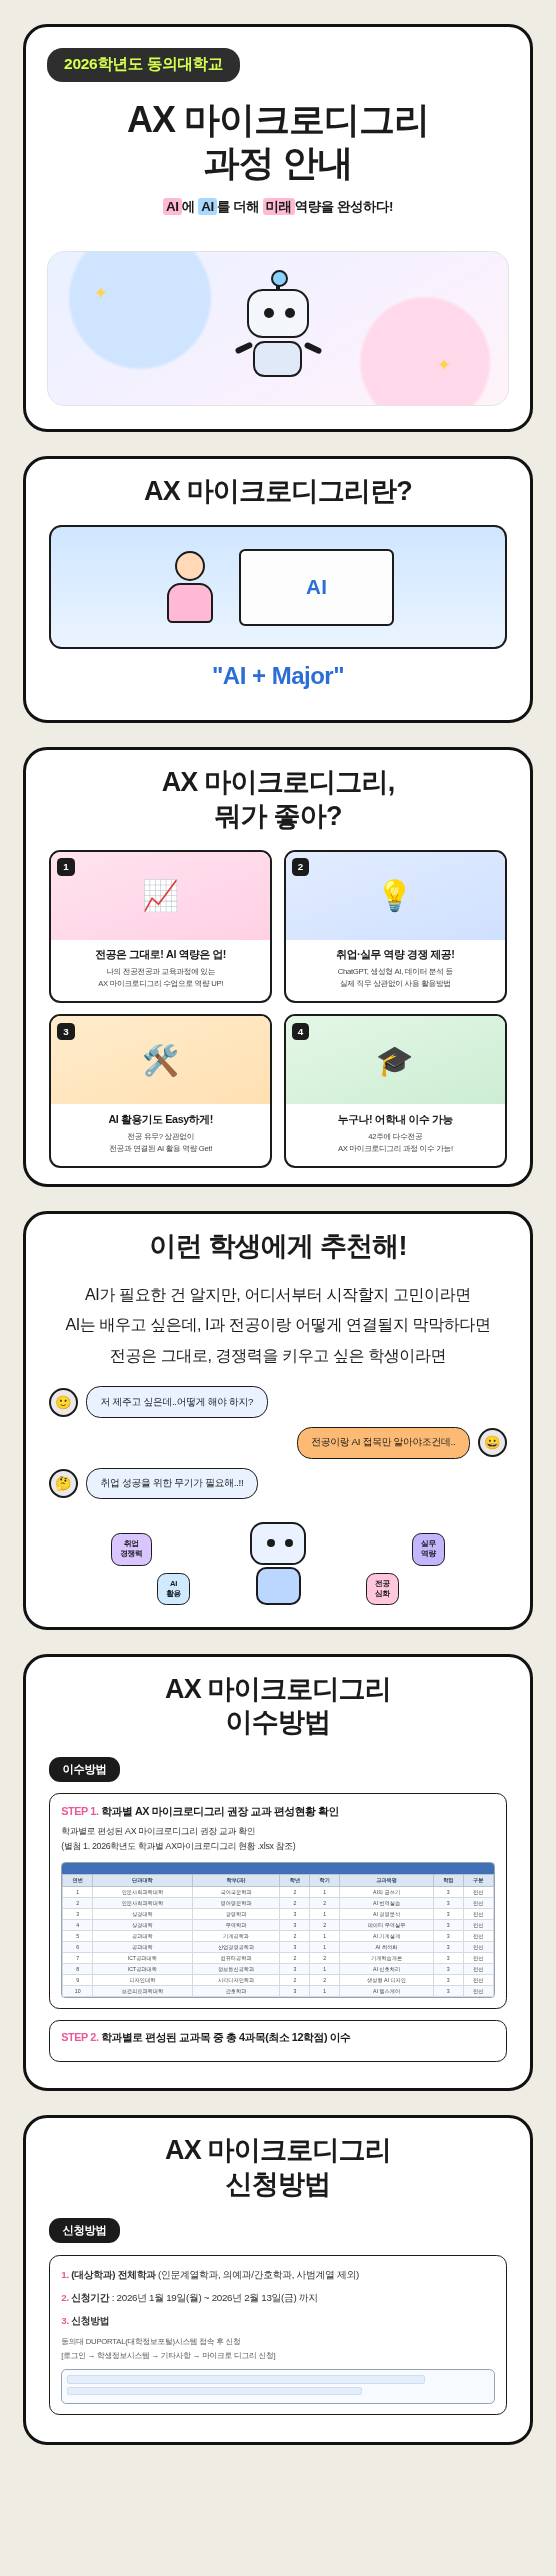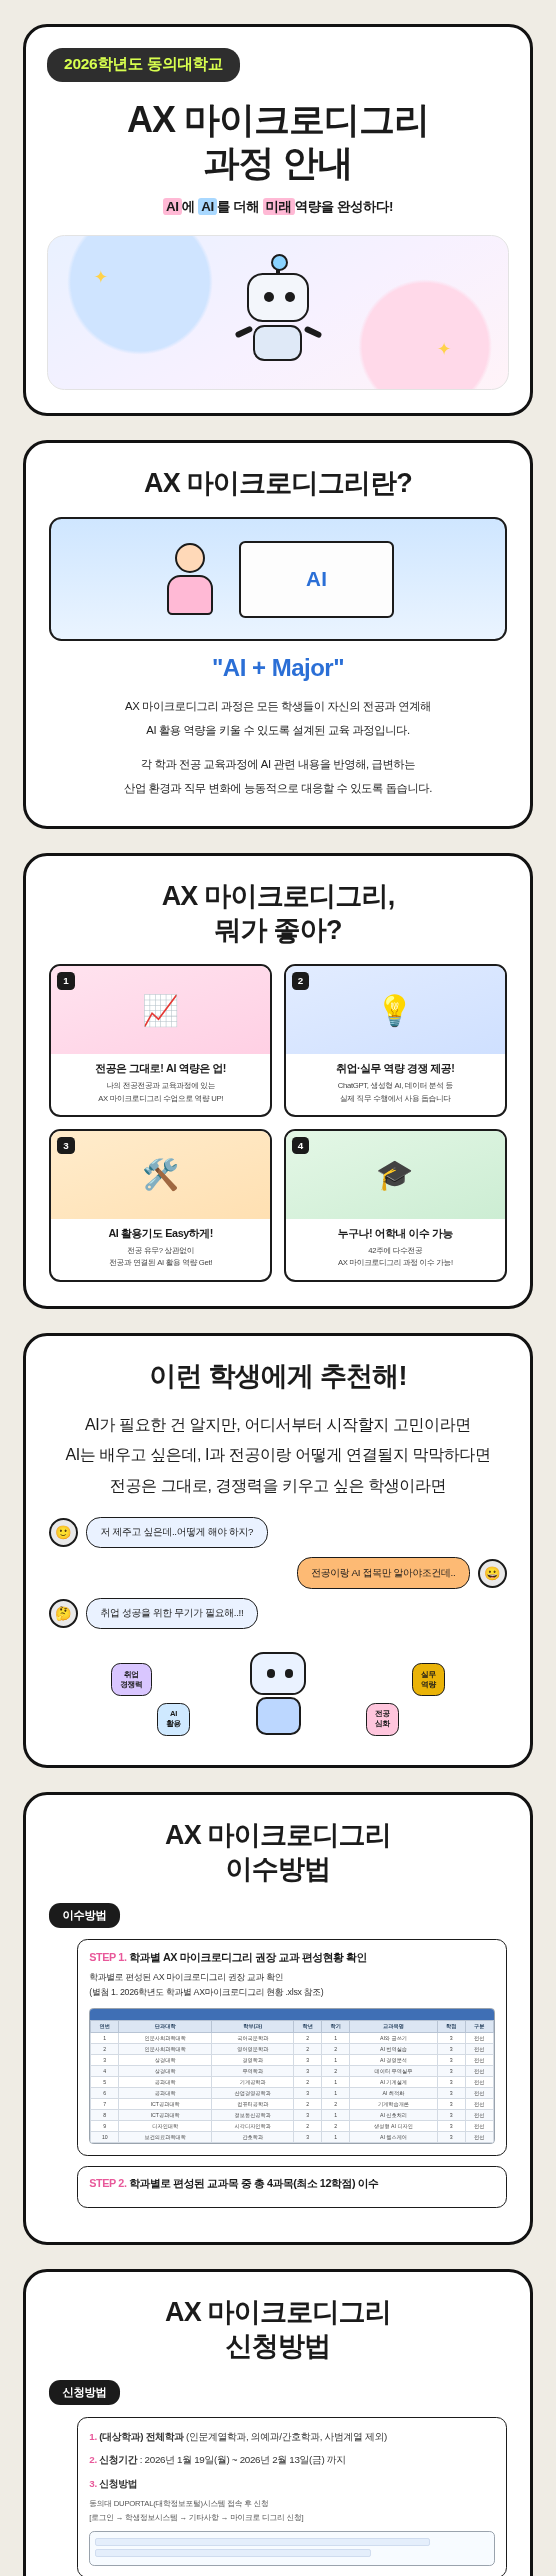--- a/index.html
+++ b/index.html
@@ -16,21 +16,21 @@
     background: #efece4;
     padding: 24px 23px 0 23px;
     display: flex;
     flex-direction: column;
     gap: 24px;
   }
   .card {
     background: #ffffff;
     border: 3.1px solid #121212;
     border-radius: 24px;
-    padding: 24px 23px;
+    padding: 16px 23px;
     position: relative;
     overflow: hidden;
   }
 
   
   .hero { padding: 20.6px 20.6px 23px; }
   .hero-badge {
     display: inline-block;
     background: #2e2e2e;
     color: #d8ff4f;
@@ -47,21 +47,21 @@
     line-height: 1.18;
     letter-spacing: -1px;
     text-align: center;
     margin-bottom: 13.4px;
   }
   .hero-sub {
     text-align: center;
     font-size: 13.4px;
     font-weight: bold;
     letter-spacing: -0.4px;
-    margin-bottom: 19px;
+    margin-bottom: 35px;
   }
   .hl-pink { background: #ffb9d5; padding: 1px 3.1px; border-radius: 3.1px; }
   .hl-blue { background: #a9d8ff; padding: 1px 3.1px; border-radius: 3.1px; }
   .hero-art {
     height: 155px;
     border-radius: 17.5px;
     background:
       radial-gradient(circle at 20% 30%, #cfe4ff 0 18%, transparent 19%),
       radial-gradient(circle at 82% 72%, #ffd9e9 0 16%, transparent 17%),
       linear-gradient(150deg, #e9f1ff 0%, #f7f1ff 55%, #fff3f8 100%);
@@ -190,21 +190,21 @@
   .bubble.blue { background: #eaf2ff; }
   .bubble.pink { background: #fdba74; }
   .mascot-wrap {
     margin-top: 13.4px; height: 98px; position: relative; display: flex; align-items: flex-end; justify-content: center;
   }
   .tag {
     position: absolute; border: 1.5px solid #1b1b1b; border-radius: 9.3px; padding: 5.2px 8.2px;
     font-size: 7.7px; font-weight: bold; text-align: center; line-height: 1.3; letter-spacing: -0.3px;
   }
   .tag.t1 { left: 62px; top: 20.6px; background: #d9c6ff; }
-  .tag.t2 { right: 62px; top: 20.6px; background: #eab308; }
+  .tag.t2 { right: 62px; top: 20.6px; background: #c4b5fd; }
   .tag.t3 { left: 108px; bottom: 5.2px; background: #cfe9ff; }
   .tag.t4 { right: 108px; bottom: 5.2px; background: #ffc6dd; }
   .mascot {
     width: 82px; height: 93px; position: relative;
   }
   .mascot .mh {
     position: absolute; left: 13.4px; top: 4.1px; width: 56px; height: 43px;
     background: #eaf2ff; border: 2.6px solid #1b1b1b; border-radius: 13.4px;
   }
   .mascot .me { position: absolute; top: 21.6px; width: 8.2px; height: 8.2px; background: #1b1b1b; border-radius: 50%; }
@@ -213,21 +213,21 @@
     position: absolute; left: 18.5px; top: 49px; width: 45px; height: 38px;
     background: #bcd7ff; border: 2.6px solid #1b1b1b; border-radius: 10.3px;
   }
 
   
   .pill-label {
     display: inline-block; background: #1b1b1b; color: #fff; font-size: 11.3px; font-weight: bold;
     padding: 5.2px 13.4px; border-radius: 11.3px; letter-spacing: -0.3px; margin-bottom: 11.3px;
   }
   .step {
-    border: 1.5px solid #1b1b1b; border-radius: 10.3px; padding: 10.3px 11.3px; margin-bottom: 10.3px; background: #fff; margin-left: 28px;
+    border: 1.5px solid #1b1b1b; border-radius: 10.3px; padding: 10.3px 11.3px; margin-bottom: 10.3px; background: #fff;
   }
   .step-head { font-size: 10.8px; font-weight: bold; letter-spacing: -0.4px; margin-bottom: 5.2px; }
   .step-head .stepno { color: #e8589a; }
   .step-body { font-size: 8.8px; line-height: 1.75; letter-spacing: -0.3px; color: #333; }
   .step-body .pk { color: #e8589a; font-weight: bold; }
   .shot {
     margin-top: 7.2px; border: 1px solid #9aa3ad; border-radius: 4.1px; overflow: hidden; background: #fff;
   }
   .shot .bar { height: 11.3px; background: #3f6fb5; }
   table.mock { width: 100%; border-collapse: collapse; font-size: 5.2px; }
@@ -279,27 +279,20 @@
     <div class="banner">
       <div class="person">
           <div class="h"></div>
           <div class="b"></div>
         </div>
       <div class="mon">
           <span>AI</span>
         </div>
     </div>
     <div class="ai-plus">"AI + Major"</div>
-    <div class="body-text">
-      <p>AX 마이크로디그리 과정은 모든 학생들이 자신의 전공과 연계해</p>
-      <p>AI 활용 역량을 키울 수 있도록 설계된 교육 과정입니다.</p>
-      <p style="height:7.2px"></p>
-      <p>각 학과 전공 교육과정에 AI 관련 내용을 반영해, 급변하는</p>
-      <p>산업 환경과 직무 변화에 능동적으로 대응할 수 있도록 돕습니다.</p>
-    </div>
   </section>
 
   <section class="card">
     <h2 class="sec-title">
       <div>AX 마이크로디그리,</div>
       <div>뭐가 좋아?</div>
     </h2>
     <div class="grid4">
 
       <div class="minicard">
@@ -315,21 +308,21 @@
       </div>
 
       <div class="minicard">
         <div class="pic p2">
           <span class="num">2</span>
           <span>💡</span>
         </div>
         <div class="cap">
           <div class="t">취업·실무 역량 경쟁 제공!</div>
           <div class="d" style="white-space:pre-line">ChatGPT, 생성형 AI, 데이터 분석 등
-실제 직무 수행에서 사용 돕습니다</div>
+실제 직무 상관없이 사용 활용방법</div>
         </div>
       </div>
 
       <div class="minicard">
         <div class="pic p3">
           <span class="num">3</span>
           <span>🛠️</span>
         </div>
         <div class="cap">
           <div class="t">AI 활용기도 Easy하게!</div>

